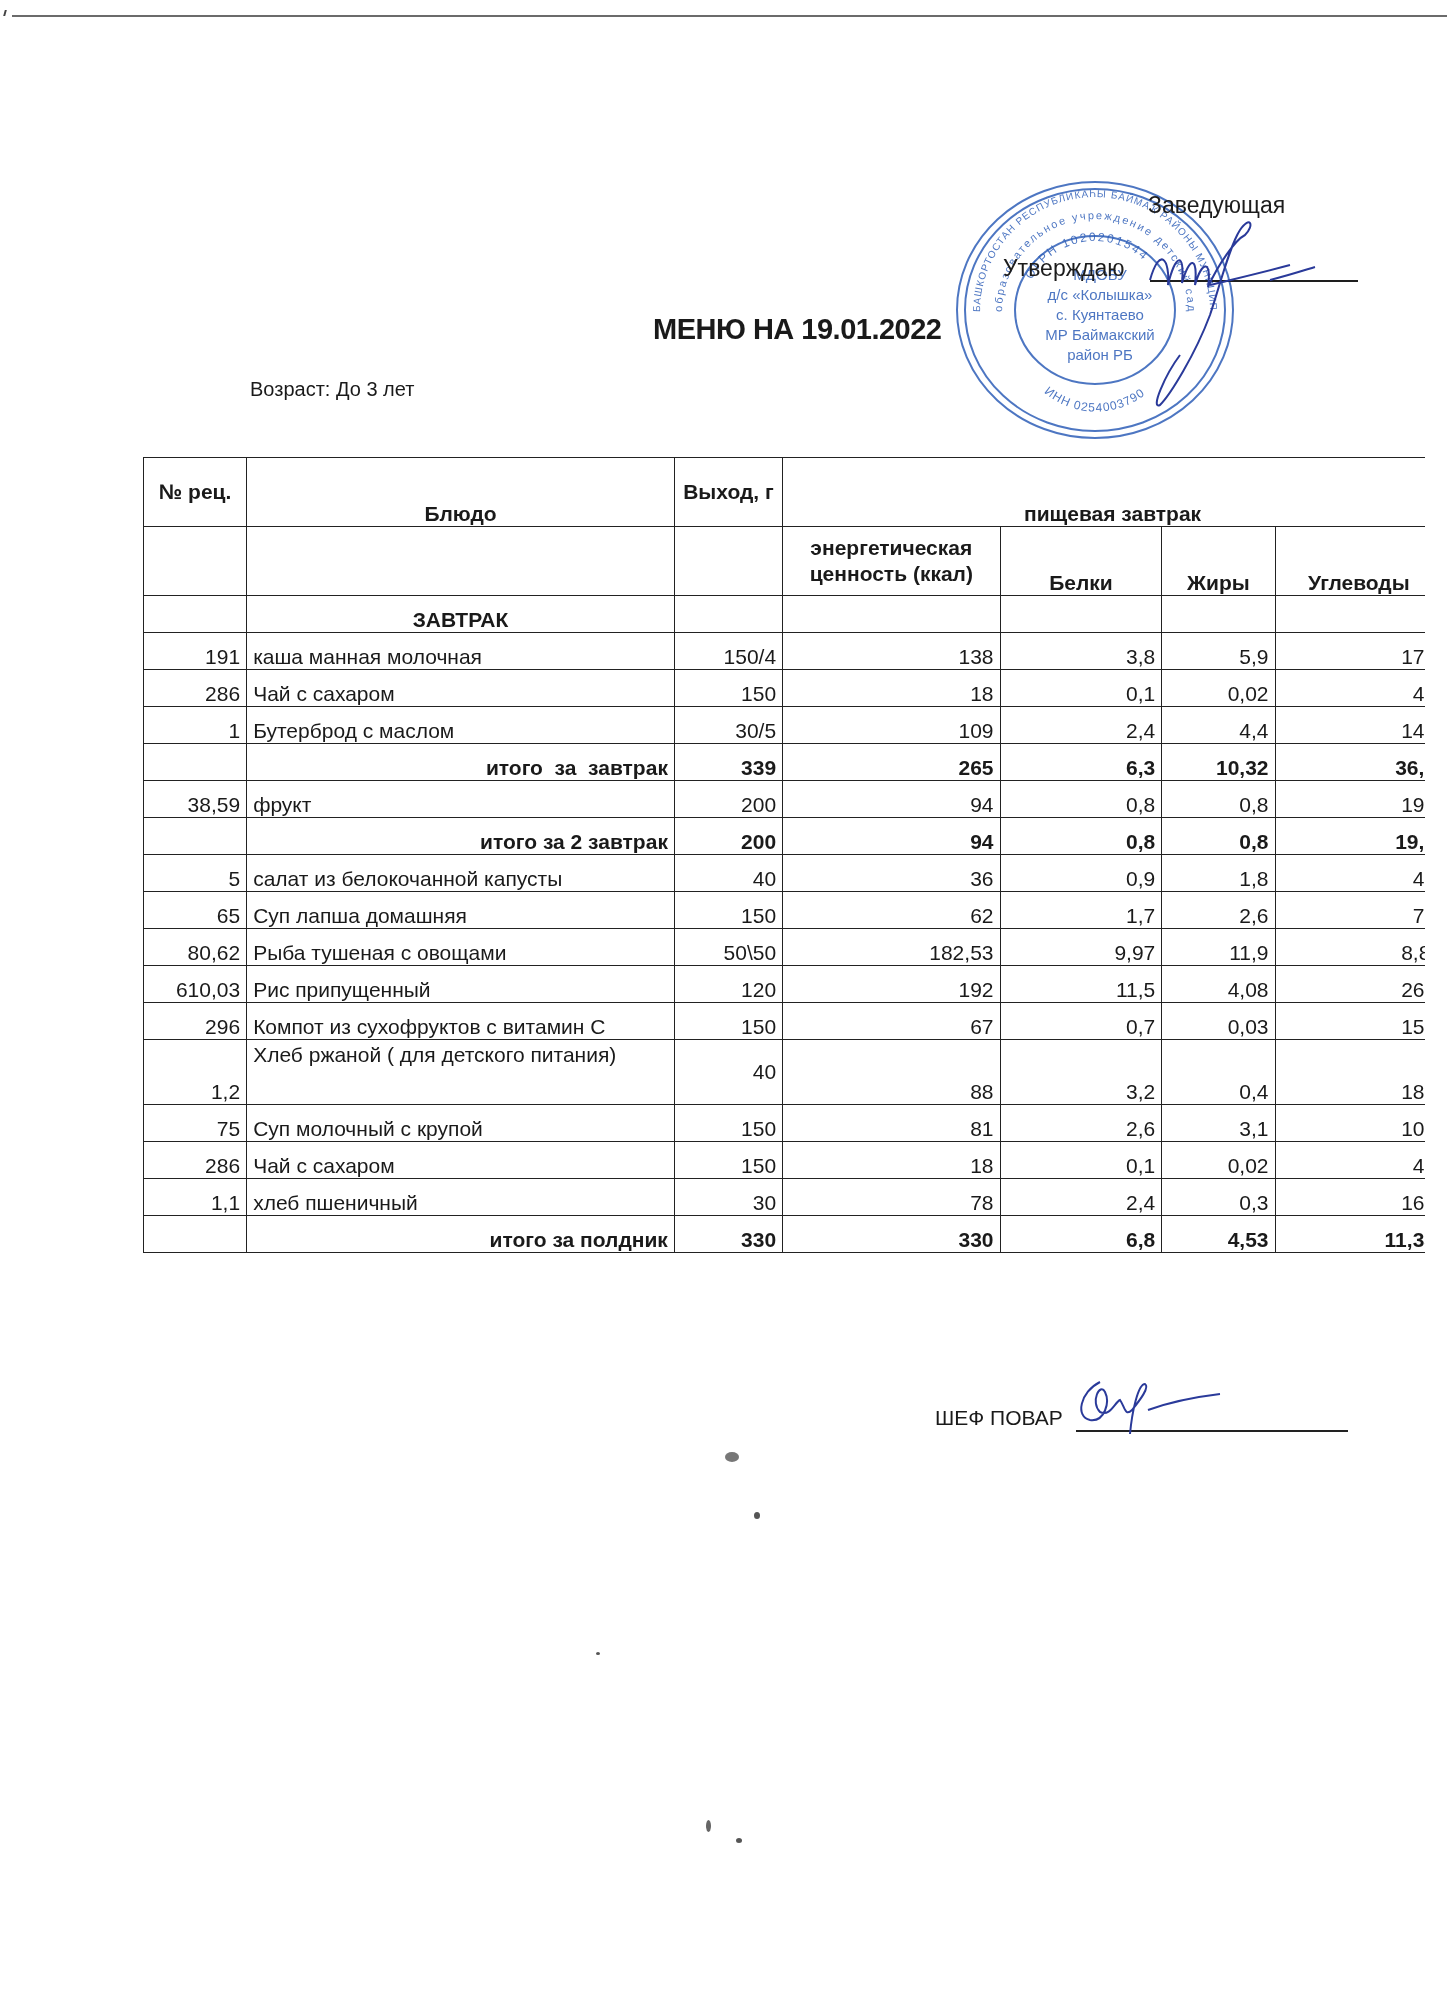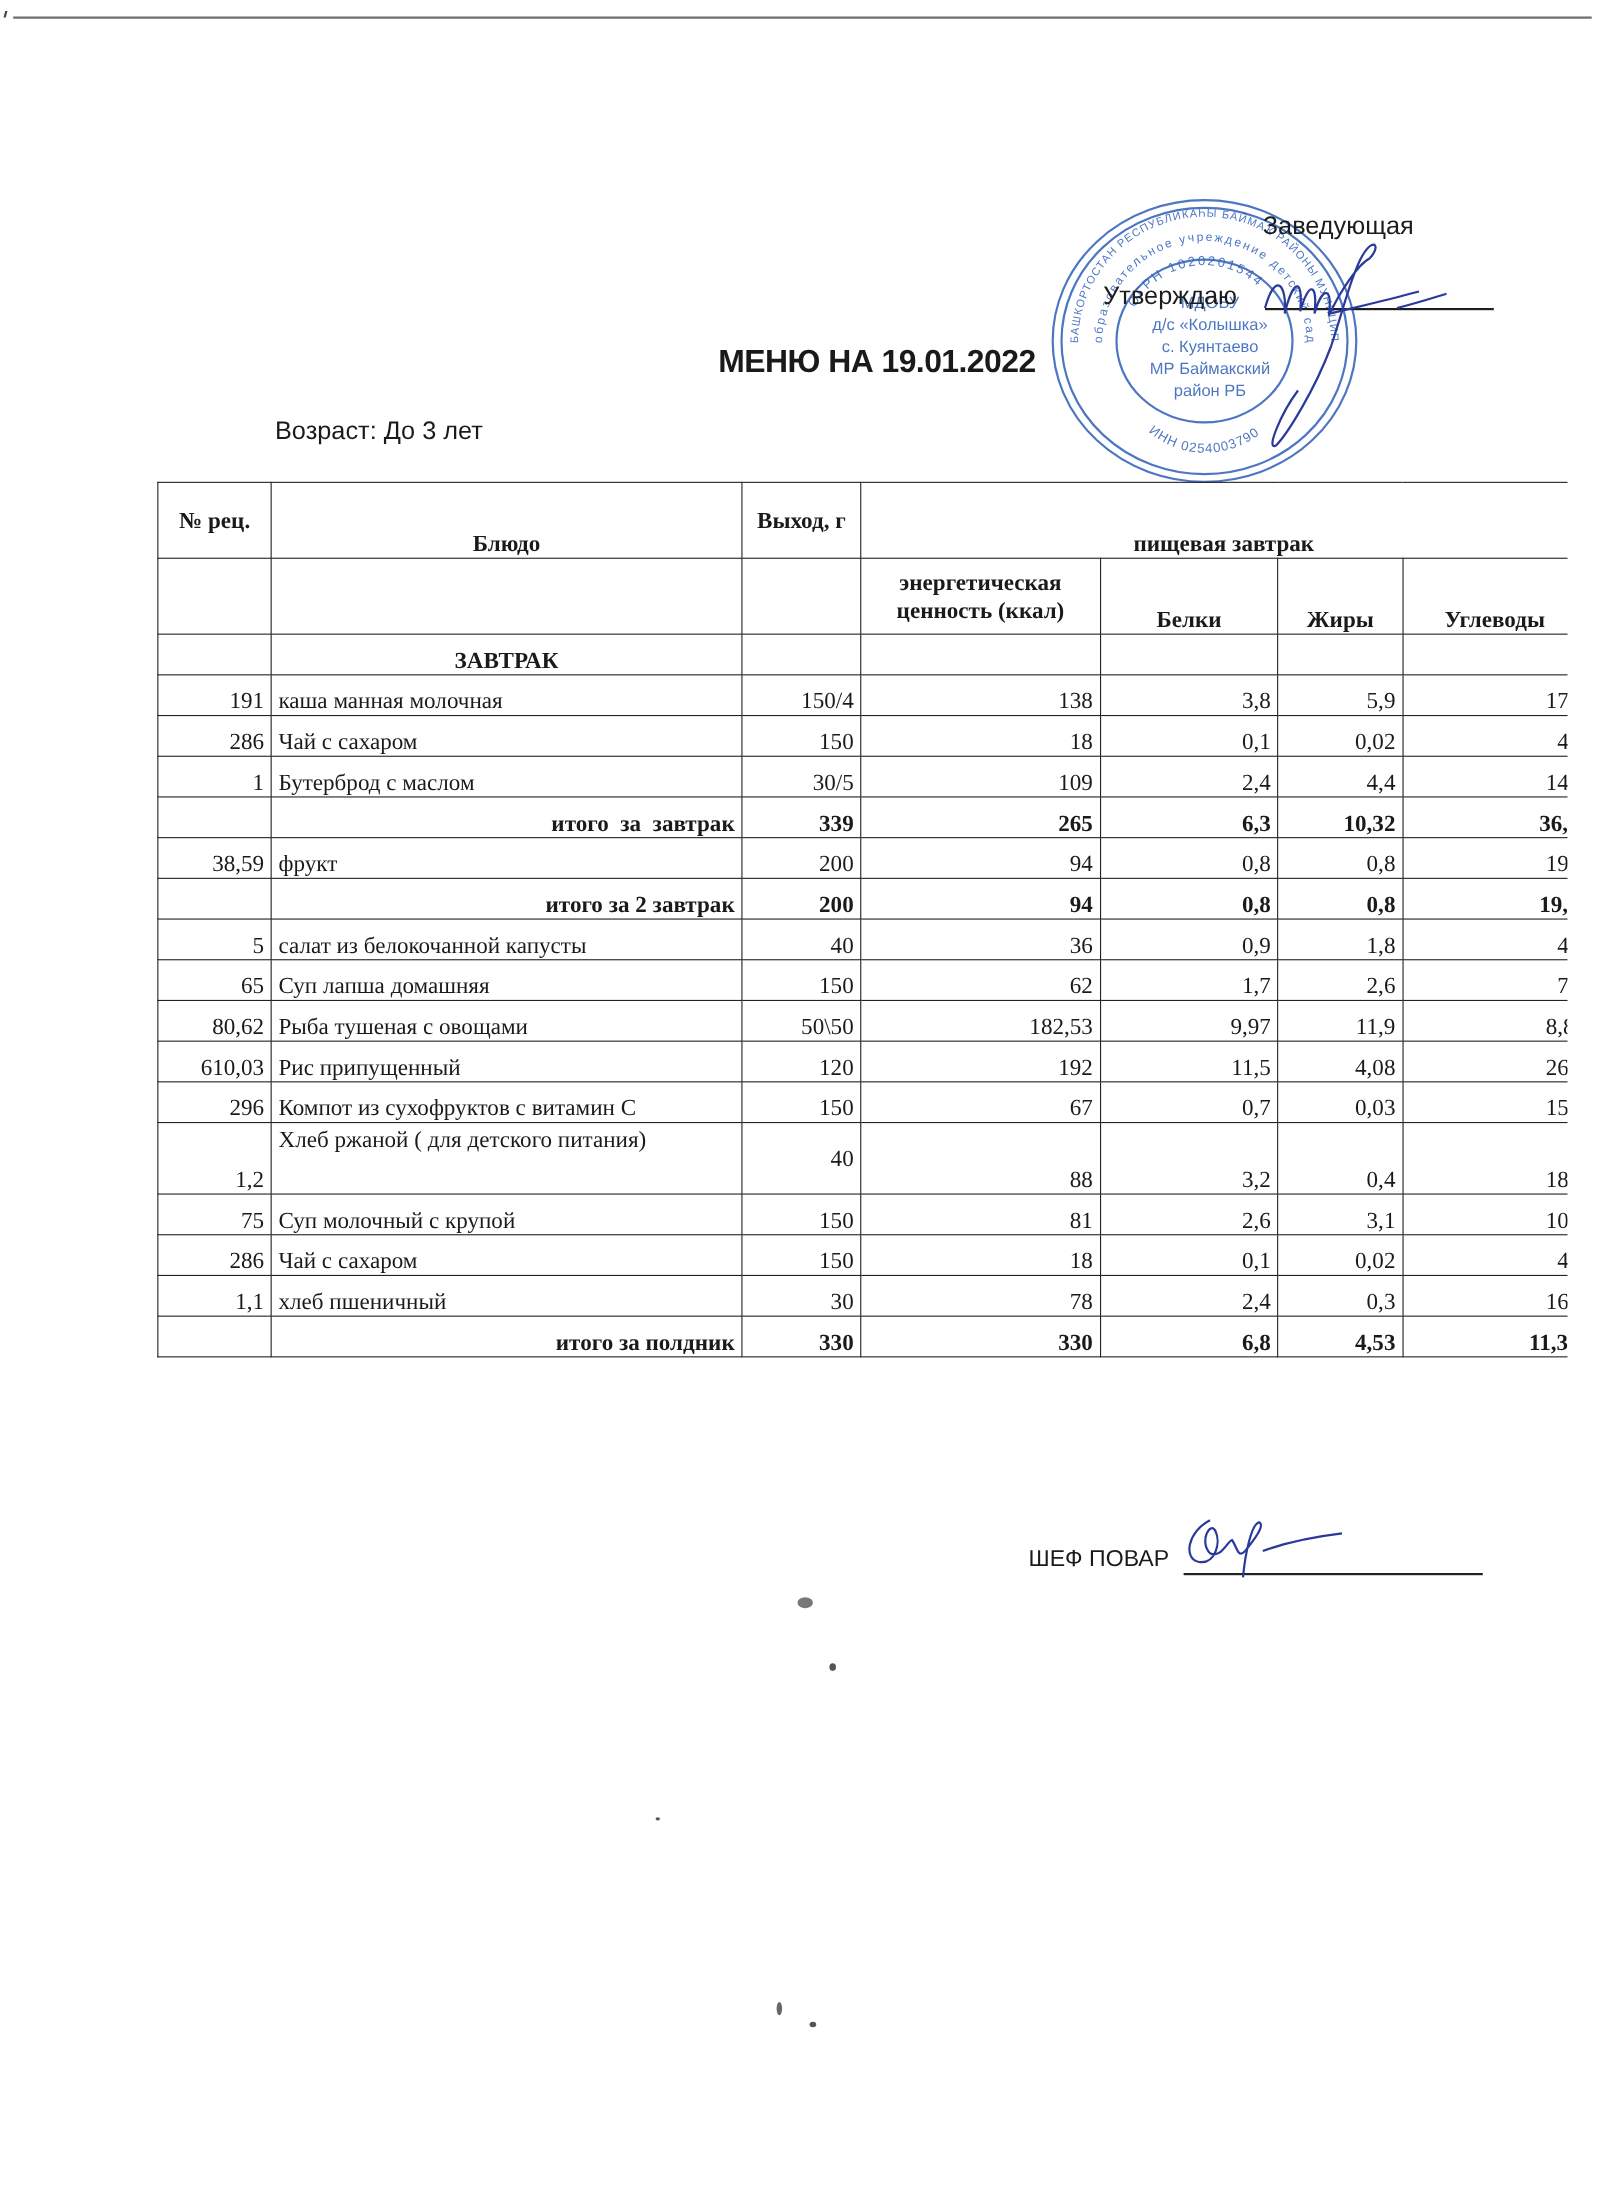--- a/index.html
+++ b/index.html
@@ -9,26 +9,26 @@
   }
   .top-rule { position: absolute; left: 12px; top: 15px; width: 1435px; height: 2px; background: #6b6b6b; }
   .tick-mark { position: absolute; left: 4px; top: 10px; width: 2px; height: 6px; background: #444; transform: skewX(-15deg); }
 
   .approve { position: absolute; font-size: 23px; color: #1c1c1c; }
   .approve-title { left: 1148px; top: 192px; }
   .approve-line { left: 1003px; top: 255px; }
   .approve-underline { position: absolute; left: 1150px; top: 280px; width: 208px; height: 2px; background: #1e1e1e; }
 
   .doc-title { position: absolute; left: 653px; top: 313px; font-size: 29px; font-weight: bold; letter-spacing: -0.5px; }
-  .age { position: absolute; left: 250px; top: 378px; font-size: 23px; }
+  .age { position: absolute; left: 250px; top: 378px; font-size: 20px; }
 
   .stamp { position: absolute; left: 950px; top: 172px; width: 290px; height: 272px; pointer-events: none; }
   .signature { position: absolute; pointer-events: none; }
 
-  .menu-table { position: absolute; left: 143px; top: 438px; border-collapse: collapse; table-layout: fixed; font-family: Liberation Serif, serif; }
+  .menu-table { position: absolute; left: 143px; top: 457px; border-collapse: collapse; table-layout: fixed; }
   .menu-table td { border: 1.5px solid #222; padding: 0 6px; font-size: 21px; height: 36px; vertical-align: bottom; white-space: nowrap; overflow: hidden; }
   .menu-table .num { text-align: right; }
   .menu-table .dish { text-align: left; }
   .menu-table .center { text-align: center; }
   .menu-table .bold { font-weight: bold; }
   .menu-table .hdr { font-weight: bold; text-align: center; vertical-align: middle; }
   .menu-table .clip { text-align: right; text-overflow: clip; }
   .menu-table tr.tall td { height: 62px; }
   .menu-table tr.h1 td { height: 68px; }
   .menu-table tr.h2 td { height: 68px; }

